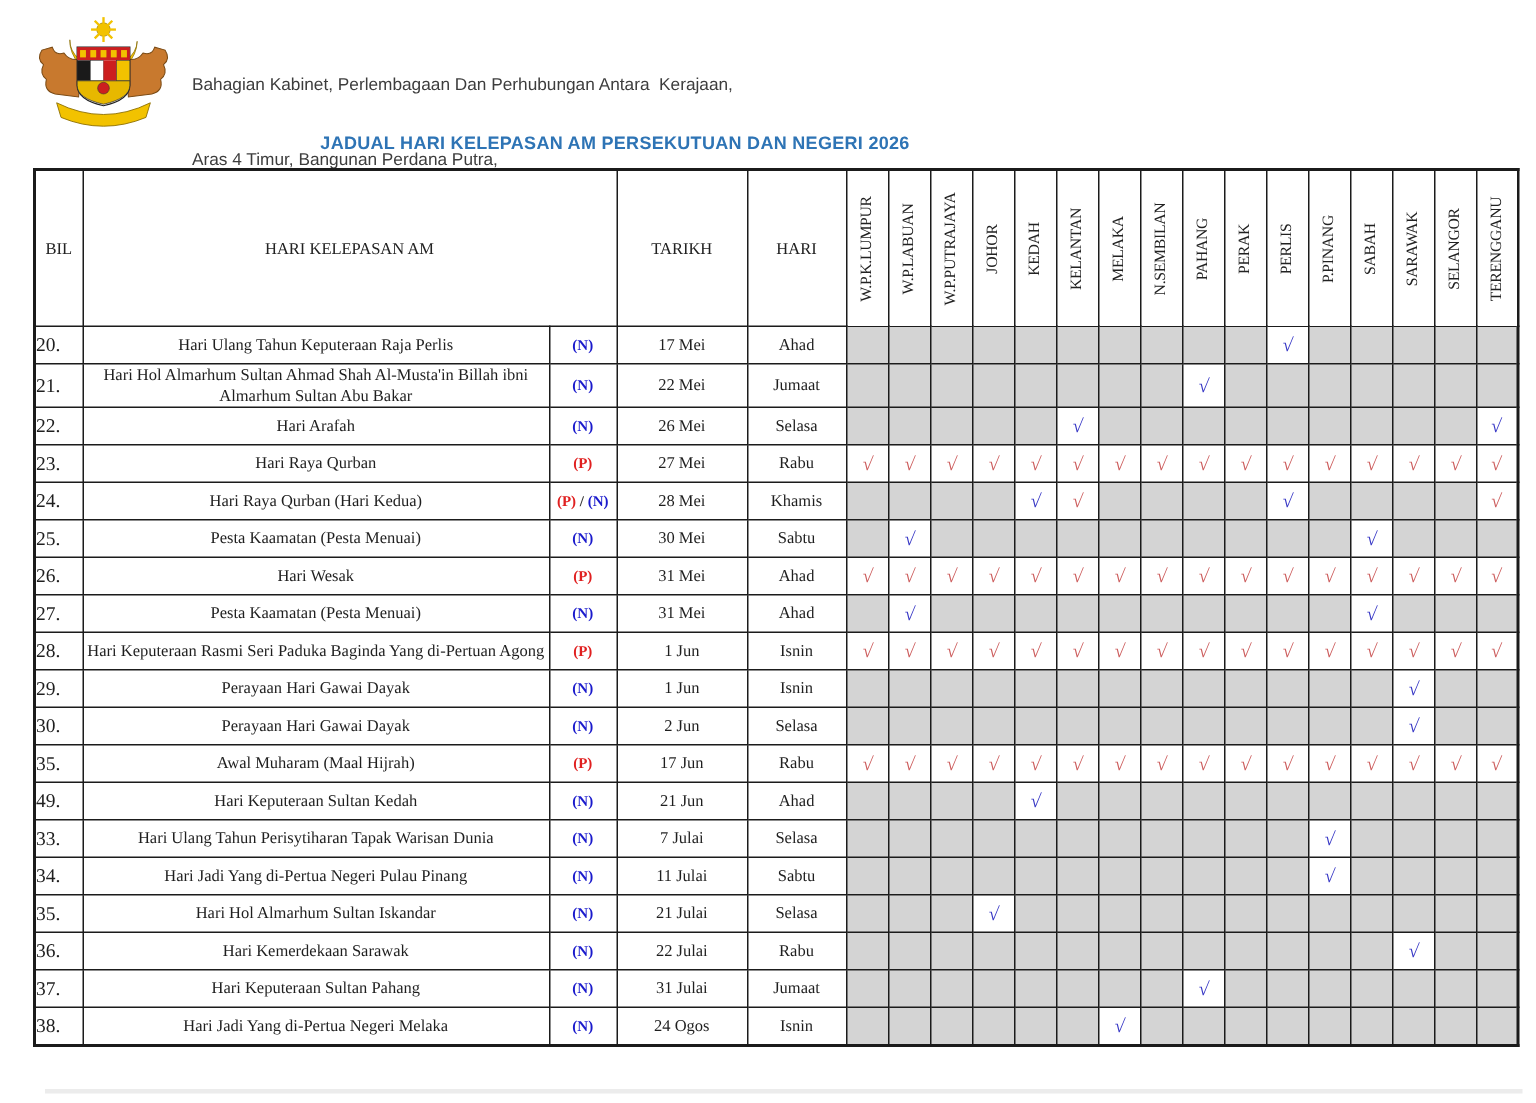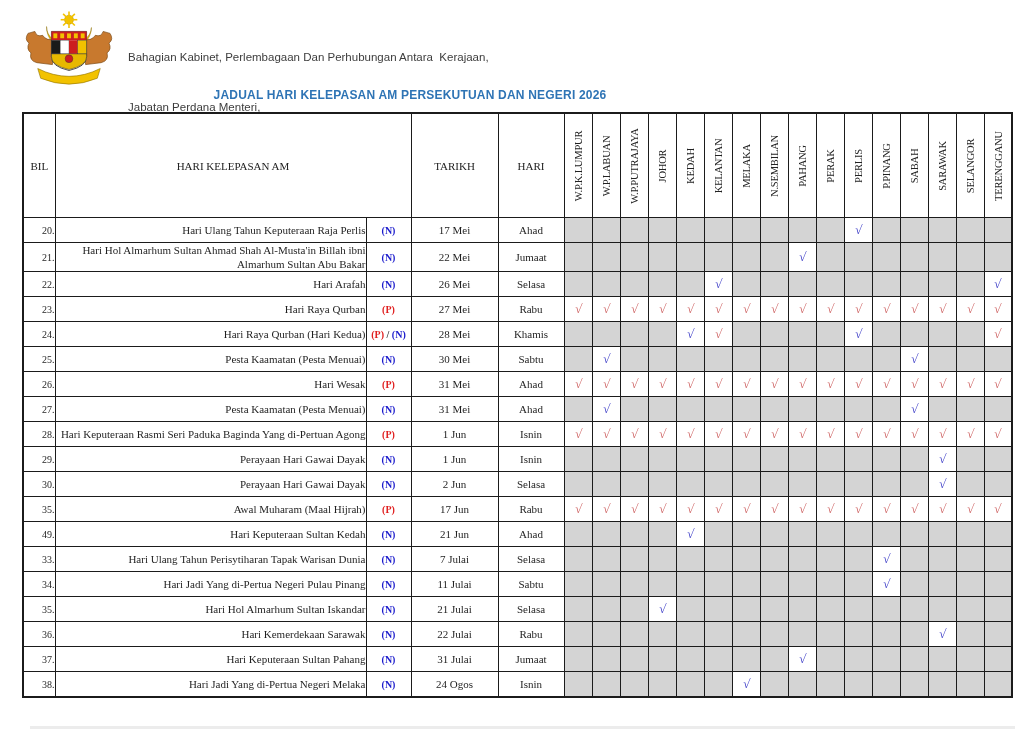--- a/index.html
+++ b/index.html
@@ -22,22 +22,22 @@
   }
   table.holiday th, table.holiday td{border:1.5px solid var(--border,#1b1b1b);padding:0;}
   table.holiday{border:2px solid var(--border,#1b1b1b);font-family:Liberation Serif, serif;}
   thead th{height:103px;font-weight:normal;background:#fff;vertical-align:middle;text-align:center;font-size:11px;color:#222;}
   thead th.state-th{position:relative;}
   thead th.state-th span{
     position:absolute;left:50%;top:50%;transform:translate(-50%,-50%) rotate(-90deg);
     white-space:nowrap;font-size:10.5px;letter-spacing:-0.2px;color:#222;
   }
   tbody td{height:24px;vertical-align:middle;background:#fff;}
-  td.bil{ text-align:right;padding-right:5px;font-size:10px;}
-  td.name{text-align:right;padding:3px 4px 3px 7px;line-height:14px;}
+  td.bil{ text-align:left;padding-right:5px;font-size:13px;}
+  td.name{text-align:center;padding:3px 4px 3px 7px;line-height:14px;}
   td.note{text-align:center;font-size:10px;font-weight:bold;white-space:nowrap;}
   td.date,td.day{text-align:center;}
   td.state{text-align:center;}
   td.state.off{background:var(--cell-gray,#D4D4D4);}
   .nb{color:var(--note-blue,#1a1acc);}
   .nr{color:var(--note-red,#e02020);}
   .np{color:#333;}
   .check{font-size:12.5px;font-weight:bold;display:inline-block;transform:skewX(-6deg);}
   .check.blue{color:var(--check-blue,#3939c6);}
   .check.red{color:var(--check-red,#cd5f5f);}
@@ -81,21 +81,20 @@
         <rect x="50" y="33" width="9" height="14" fill="#CC1F1F"></rect>
         <rect x="59" y="33" width="9" height="14" fill="#F2C200" stroke="#333" stroke-width="0.4"></rect>
         <path d="M32 47 h36 v3 q0 9 -18 13 q-18 -4 -18 -13 Z" fill="#E7B800" stroke="#333" stroke-width="0.5"></path>
         <circle cx="50" cy="52" r="4" fill="#CC1F1F" stroke="#333" stroke-width="0.4"></circle>
       </g>
 
       <path d="M18 62 q32 16 64 0 l-3 10 q-29 12 -58 0 Z" fill="#F2C200" stroke="#8a6d00" stroke-width="0.6"></path>
     </svg>
     <div class="address">
       <div>Bahagian Kabinet, Perlembagaan Dan Perhubungan Antara  Kerajaan,</div>
-      <div>Jabatan Perdana Menteri,</div>
       <div>Aras 4 Timur, Bangunan Perdana Putra,</div>
       <div>62502 Putrajaya</div>
     </div>
   </div>
 
   <div class="doc-title">JADUAL HARI KELEPASAN AM PERSEKUTUAN DAN NEGERI 2026</div>
 
   <table class="holiday">
     <colgroup>
       <col style="width:32px">

